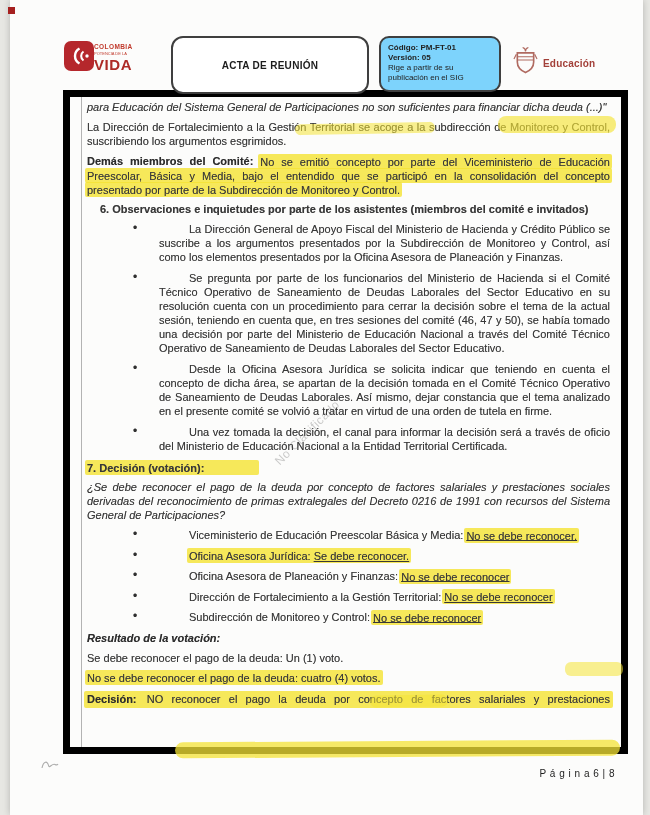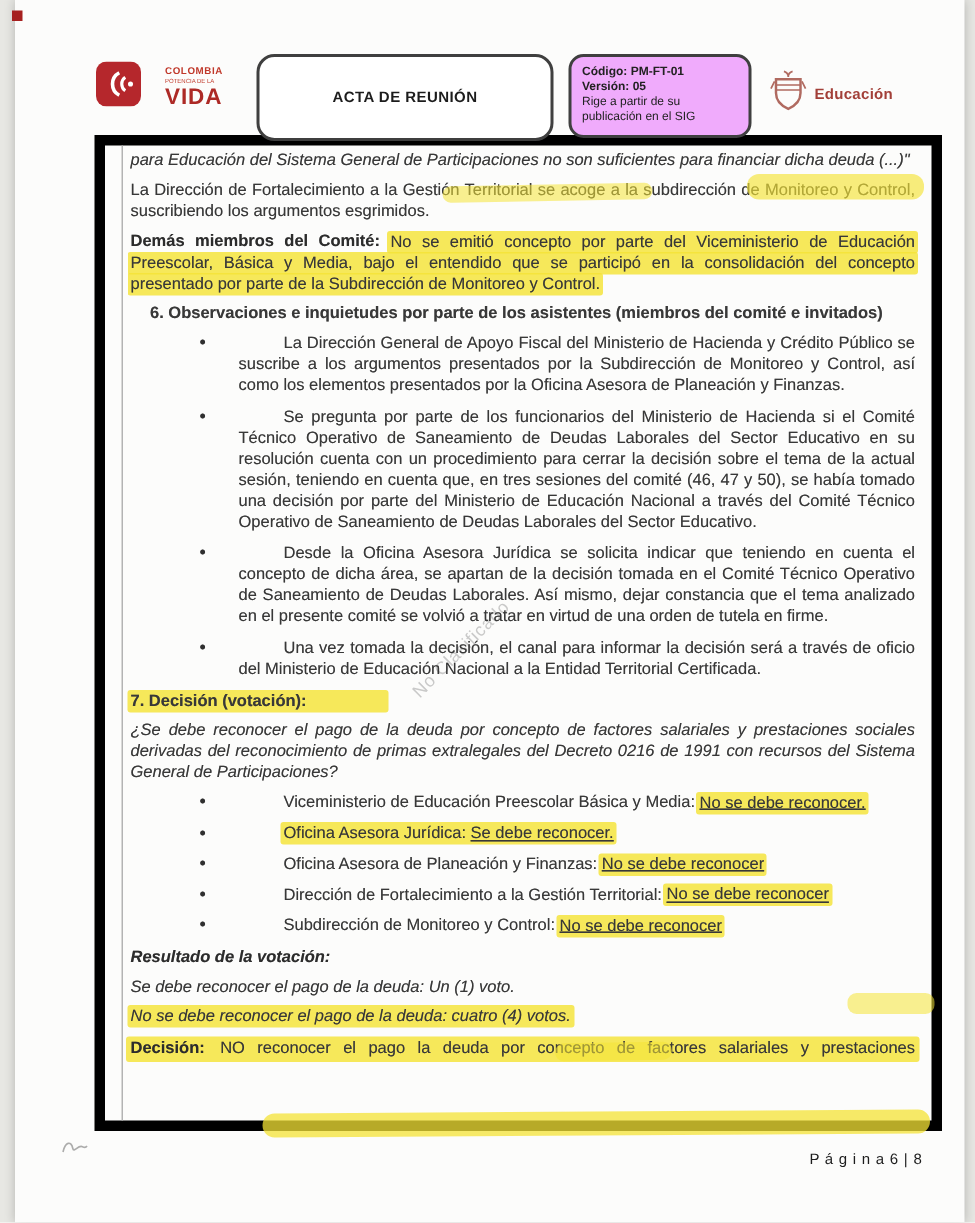--- a/index.html
+++ b/index.html
@@ -8,36 +8,36 @@
     background:#e7e7e3;
     font-family:"Liberation Sans", sans-serif;
   }
   .page{
     position:absolute;left:10px;top:0;width:633px;height:815px;
     background:#fcfcfb;box-shadow:0 0 7px rgba(0,0,0,.22);
   }
   .corner-square{position:absolute;left:8px;top:7px;width:7px;height:7px;background:#a6201f;z-index:5;}
 
   
-  .brand{position:absolute;left:64px;top:41px;display:flex;align-items:center;gap:16px;z-index:3;}
+  .brand{position:absolute;left:64px;top:41px;display:flex;align-items:center;gap:0;z-index:3;}
   .brand-text{display:flex;flex-direction:column;line-height:1;}
   .brand-colombia{font-size:6.5px;font-weight:bold;color:#c0392b;letter-spacing:.4px;}
   .brand-potencia{font-size:4px;color:#c0392b;margin:1px 0 0;}
   .brand-vida{font-size:15px;font-weight:bold;color:#ad2a26;letter-spacing:.6px;margin-top:1px;}
 
   .title-box{
     position:absolute;left:171px;top:36px;width:194px;height:54px;
     border:2px solid #3f3f3f;border-radius:12px;background:#fff;
     display:flex;align-items:center;justify-content:center;z-index:3;
   }
   .title-box span{font-weight:bold;font-size:10px;color:#1c1c1c;letter-spacing:.3px;}
 
   .code-box{
     position:absolute;left:379px;top:36px;width:122px;height:56px;box-sizing:border-box;
-    border:2px solid #3f3f3f;border-radius:10px;background:#f0abfc;
+    border:2px solid #3f3f3f;border-radius:10px;background:#7dd3fc;
     padding:5px 7px;z-index:3;
   }
   .code-line{font-size:8px;line-height:10px;color:#222;}
   .code-line.bold{font-weight:bold;}
 
   .edu{position:absolute;left:513px;top:46px;display:flex;align-items:center;gap:5px;z-index:3;}
   .edu-text{font-size:10px;font-weight:bold;color:#a23f38;letter-spacing:.2px;}
 
   
   .doc-table{
@@ -69,21 +69,21 @@
   .sec7-heading{font-weight:bold;margin:0 0 5px;}
   .sec7-heading mark{padding-right:55px;margin-right:-55px;}
 
   .bullet{position:relative;padding-left:72px;text-indent:30px;margin:0 0 7px;}
   .bullet .marker{position:absolute;left:46px;top:-1px;text-indent:0;font-size:12px;color:#2f2f2f;}
   .vote-row{text-align:left;margin:0 0 6.5px;}
   .vote{text-decoration:underline;}
 
   .question{font-style:italic;margin:2px 0 7px;}
   .resultado{font-weight:bold;font-style:italic;margin:12px 0 8px;color:#2c2c2c;}
-  .result-line{margin:0 0 8px;font-style:italic;}
+  .result-line{margin:0 0 8px;}
   .decision{margin:0;}
   .decision mark{display:block;text-align:justify;text-align-last:justify;padding:1.5px 3px;margin:0 -3px;}
   .decision b{margin-right:2px;}
 
   
   .smear{position:absolute;background:rgba(244,227,54,.55);border-radius:6px;pointer-events:none;z-index:2;}
   .smear.s1{left:225px;top:26px;width:140px;height:11px;transform:rotate(-1deg);}
   .smear.s2{left:428px;top:19px;width:118px;height:17px;border-radius:8px;background:rgba(244,227,54,.65);}
   .smear.s3{left:300px;top:598px;width:78px;height:12px;transform:rotate(-.8deg);}
   .smear.s4{left:495px;top:565px;width:58px;height:14px;}

